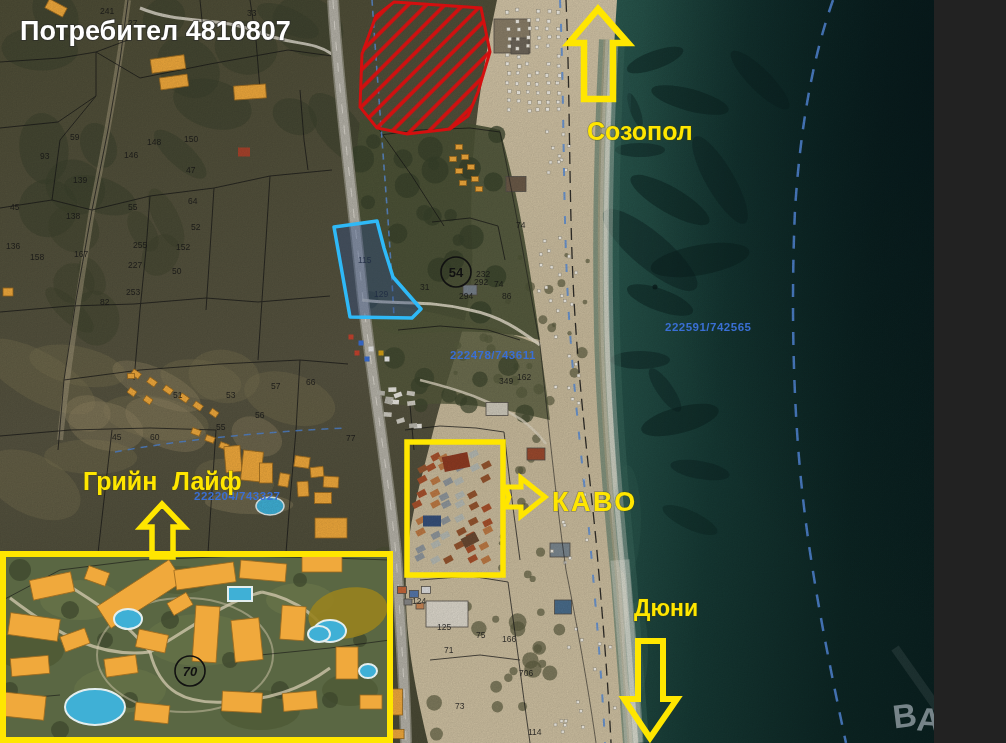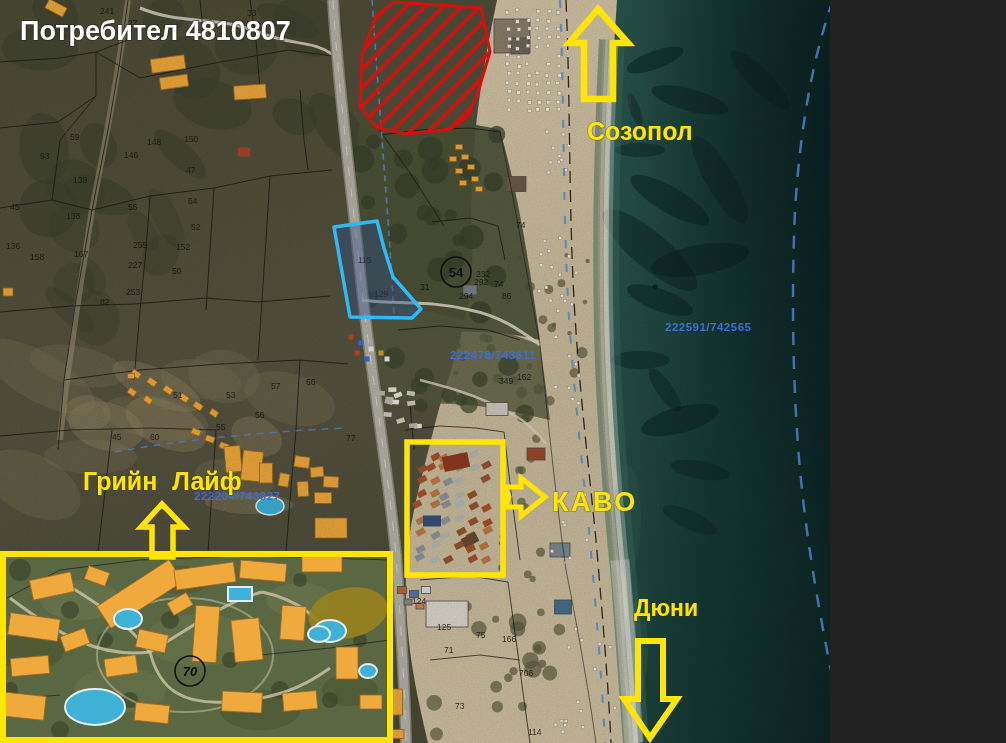--- a/index.html
+++ b/index.html
@@ -1,16 +1,16 @@
 <!DOCTYPE html>
 <html style="--c-yellow: #ffe600; --c-red: #d40f0f; --c-cyan: #2fb9f7; --c-blue: #3a6fd4; --c-white: #ffffff; --c-wm: #8a969c;"><head>
 <meta charset="utf-8">
 <style>
   html,body{margin:0;padding:0;background:#222;}
-  .stage{position:relative;width:830px;height:743px;overflow:hidden;
+  .stage{position:relative;width:934px;height:743px;overflow:hidden;
          font-family:"Liberation Sans", sans-serif;}
   svg text{font-family:"Liberation Sans","DejaVu Sans",sans-serif;}
   .user-label{font-weight:bold;font-size:27px;fill:var(--c-white);
               paint-order:stroke;stroke:rgba(40,40,40,.55);stroke-width:2px;}
   .yellow-label{font-weight:bold;fill:var(--c-yellow);
                 paint-order:stroke;stroke:rgba(70,70,0,.35);stroke-width:1.5px;}
   .coord-label{font-size:11.5px;fill:var(--c-blue);font-weight:bold;letter-spacing:.5px;}
   .parcel-num{font-size:8.5px;fill:#141414;opacity:.85;}
   .marker-num{font-size:13px;font-weight:bold;fill:#111;}
 </style>

